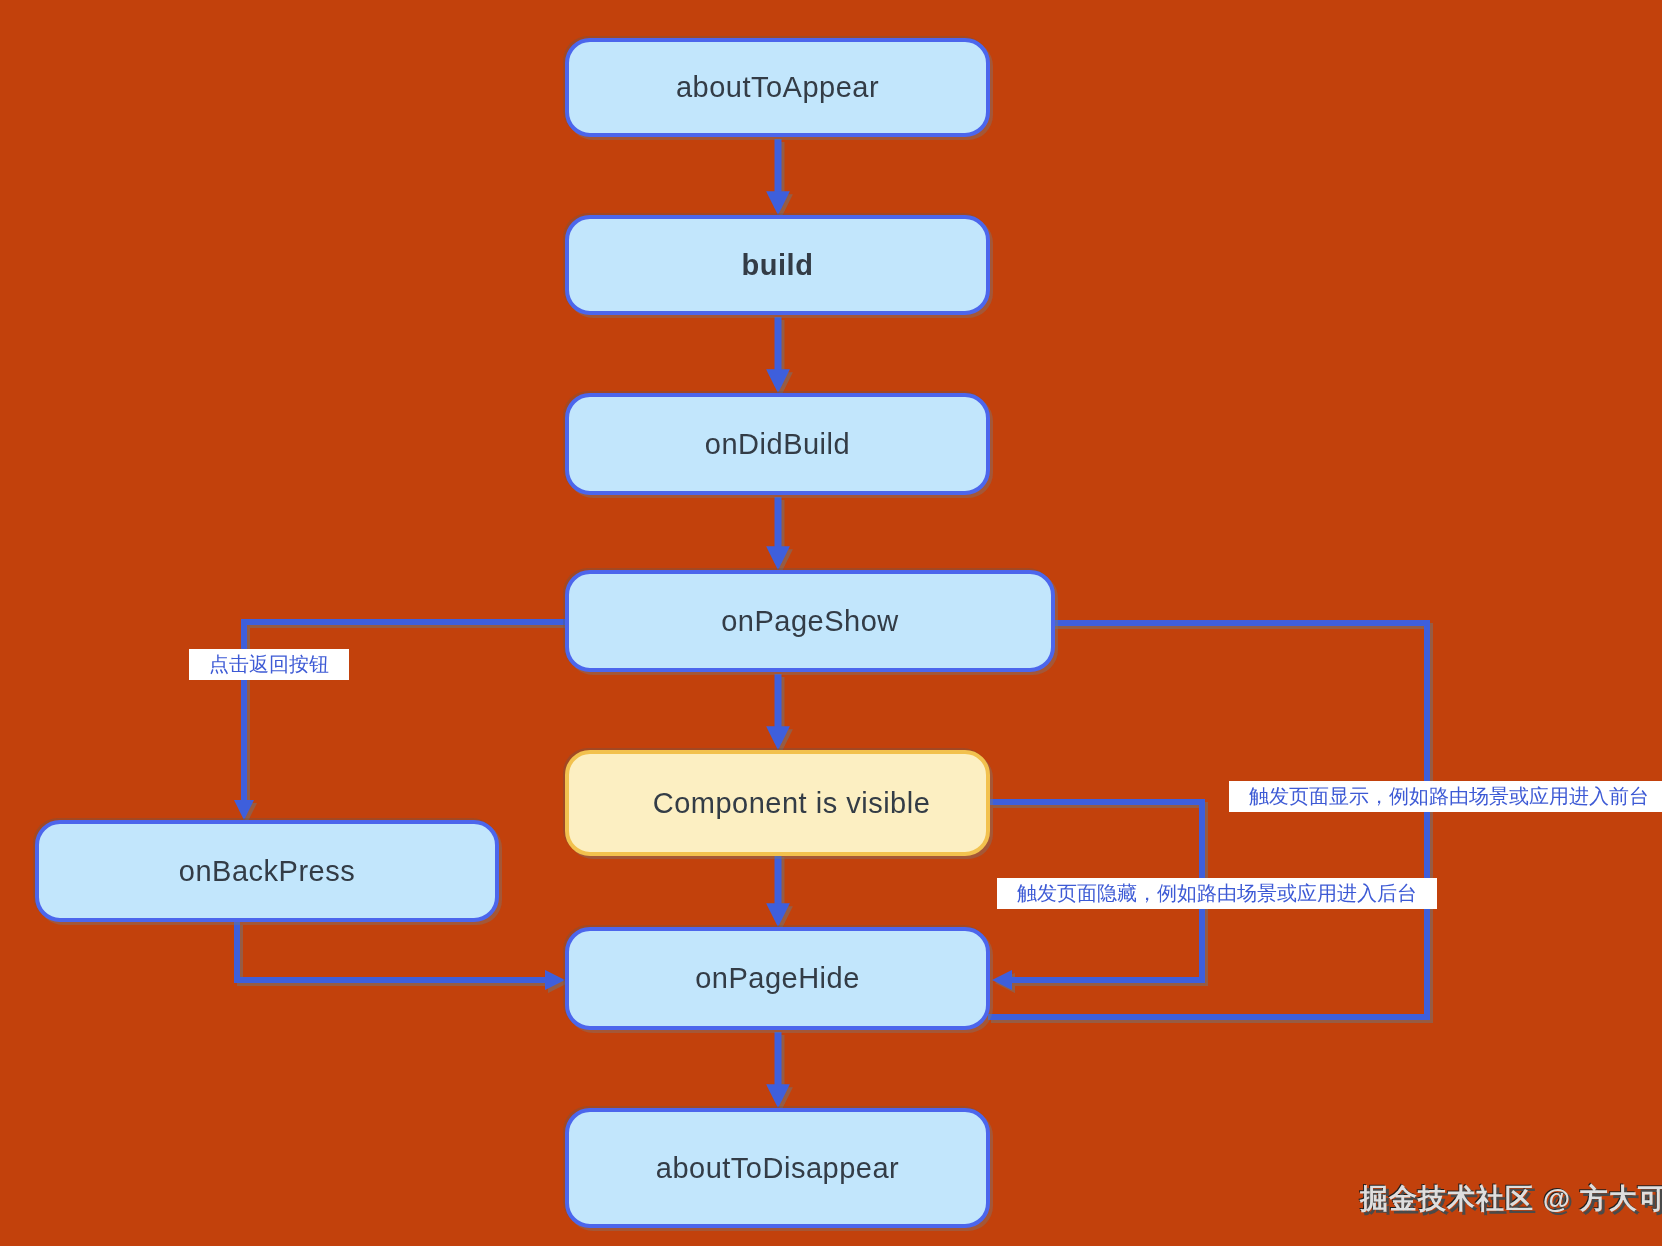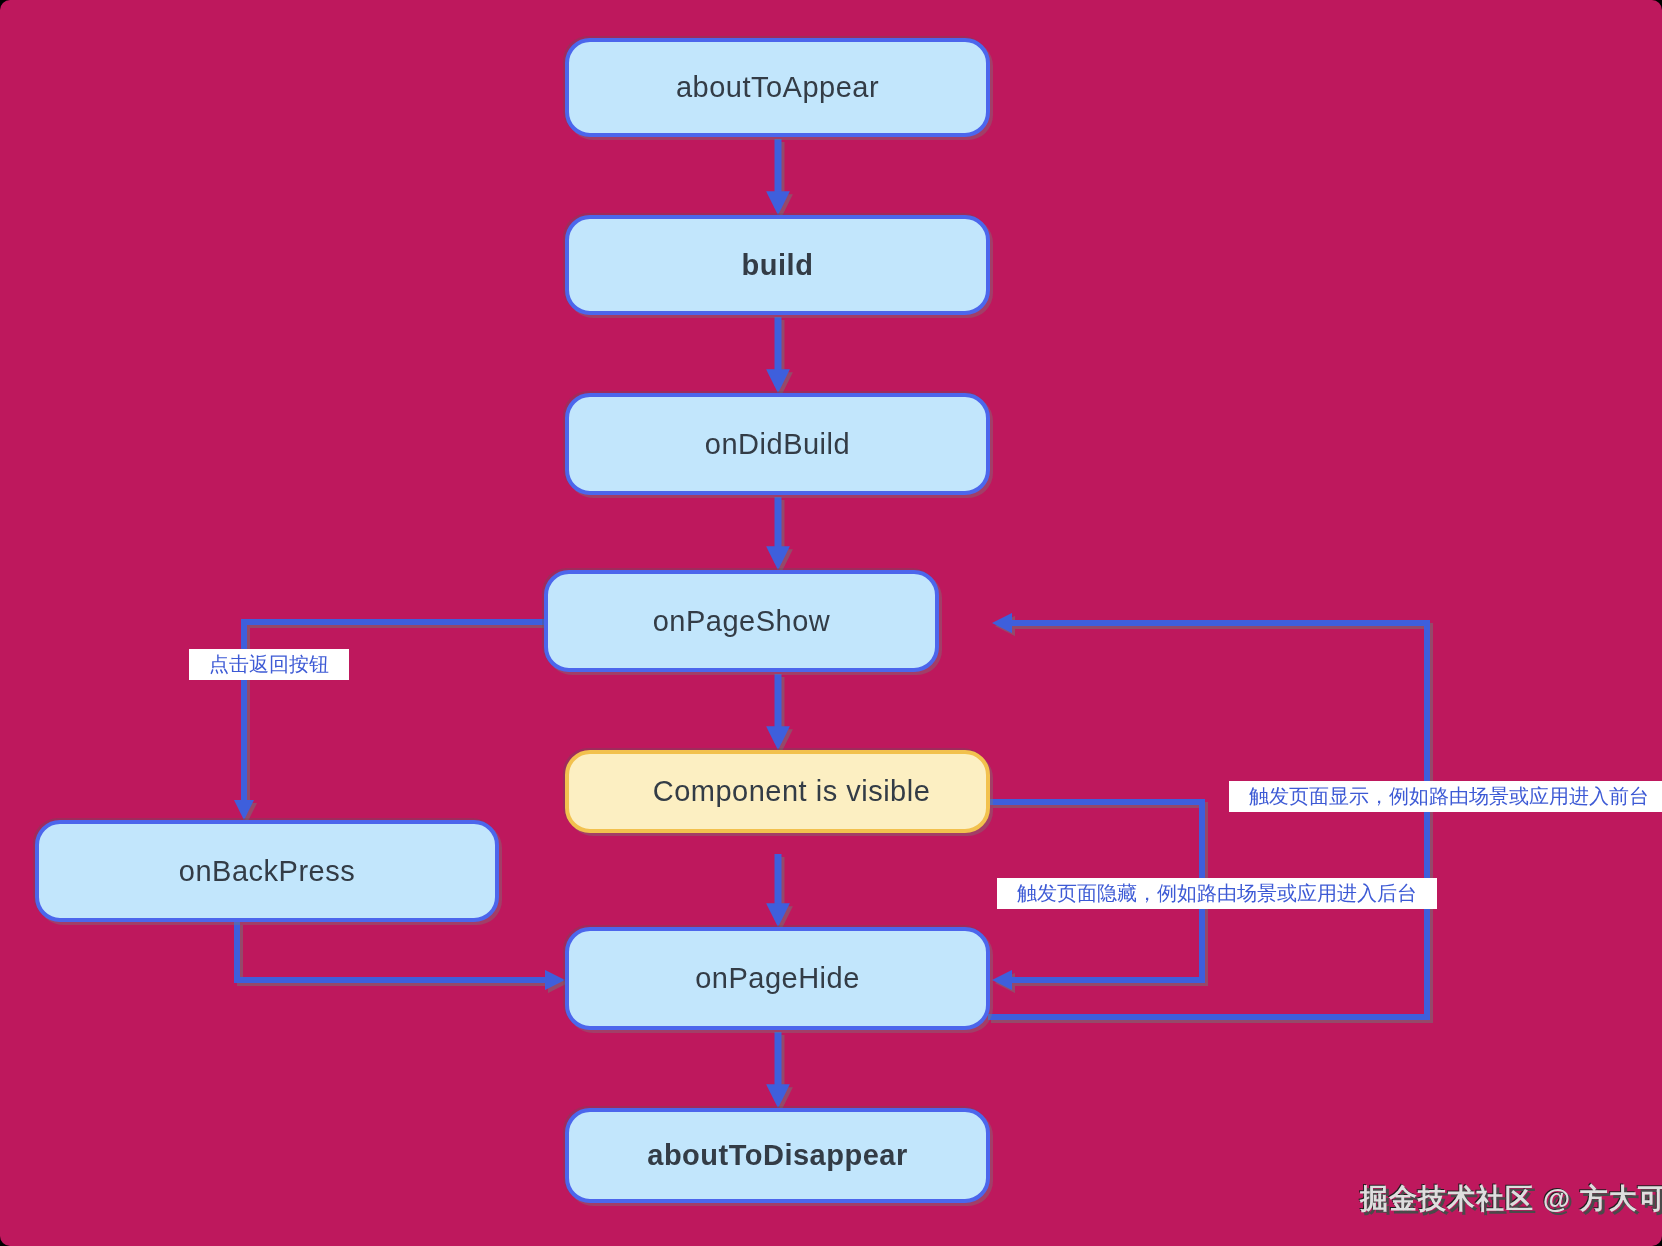--- a/index.html
+++ b/index.html
@@ -1,22 +1,21 @@
 <!DOCTYPE html>
 <html><head>
 <meta charset="utf-8">
 <style>
   html,body{margin:0;padding:0;background:#000;}
   #canvas{
     position:relative;
     width:1662px;height:1246px;
-    background:#be185d;
+    background:#c2410c;
     overflow:hidden;
     font-family:"Liberation Sans", sans-serif;
-    border-radius:10px;
   }
   
   #edge-layer{
     position:absolute;left:0;top:0;width:1662px;height:1246px;
     filter:drop-shadow(3px 3px 0 rgba(115,115,115,0.55));
   }
   .edge{fill:none;stroke:#3E5FDC;stroke-width:6;}
   .edge.thick{stroke-width:7;}
   
   .node{
@@ -90,33 +89,33 @@
   </div>
 
   <div class="node" style="left:565px;top:215px;width:425px;height:100px;font-weight:bold;">
     <span>build</span>
   </div>
 
   <div class="node" style="left:565px;top:393px;width:425px;height:102px;align-items:center;">
     <span>onDidBuild</span>
   </div>
 
-  <div class="node" style="left:544px;top:570px;width:395px;height:102px;text-align:right;">
+  <div class="node" style="left:565px;top:570px;width:490px;height:102px;text-align:right;">
     <span>onPageShow</span>
   </div>
 
-  <div class="node yellow" style="left:565px;top:750px;width:425px;height:83px;padding-left:28px;">
+  <div class="node yellow" style="left:565px;top:750px;width:425px;height:106px;padding-left:28px;">
     <span>Component is visible</span>
   </div>
 
   <div class="node" style="left:565px;top:927px;width:425px;height:103px;">
     <span>onPageHide</span>
   </div>
 
-  <div class="node" style="left:565px;top:1108px;width:425px;height:95px;font-weight:bold;">
+  <div class="node" style="left:565px;top:1108px;width:425px;height:120px;">
     <span>aboutToDisappear</span>
   </div>
 
   <div class="node" style="left:35px;top:820px;width:464px;height:102px;">
     <span>onBackPress</span>
   </div>
 
   <div class="chip" style="left:189px;top:649px;">点击返回按钮</div>
 
   <div class="chip" style="left:1229px;top:781px;">触发页面显示，例如路由场景或应用进入前台</div>

